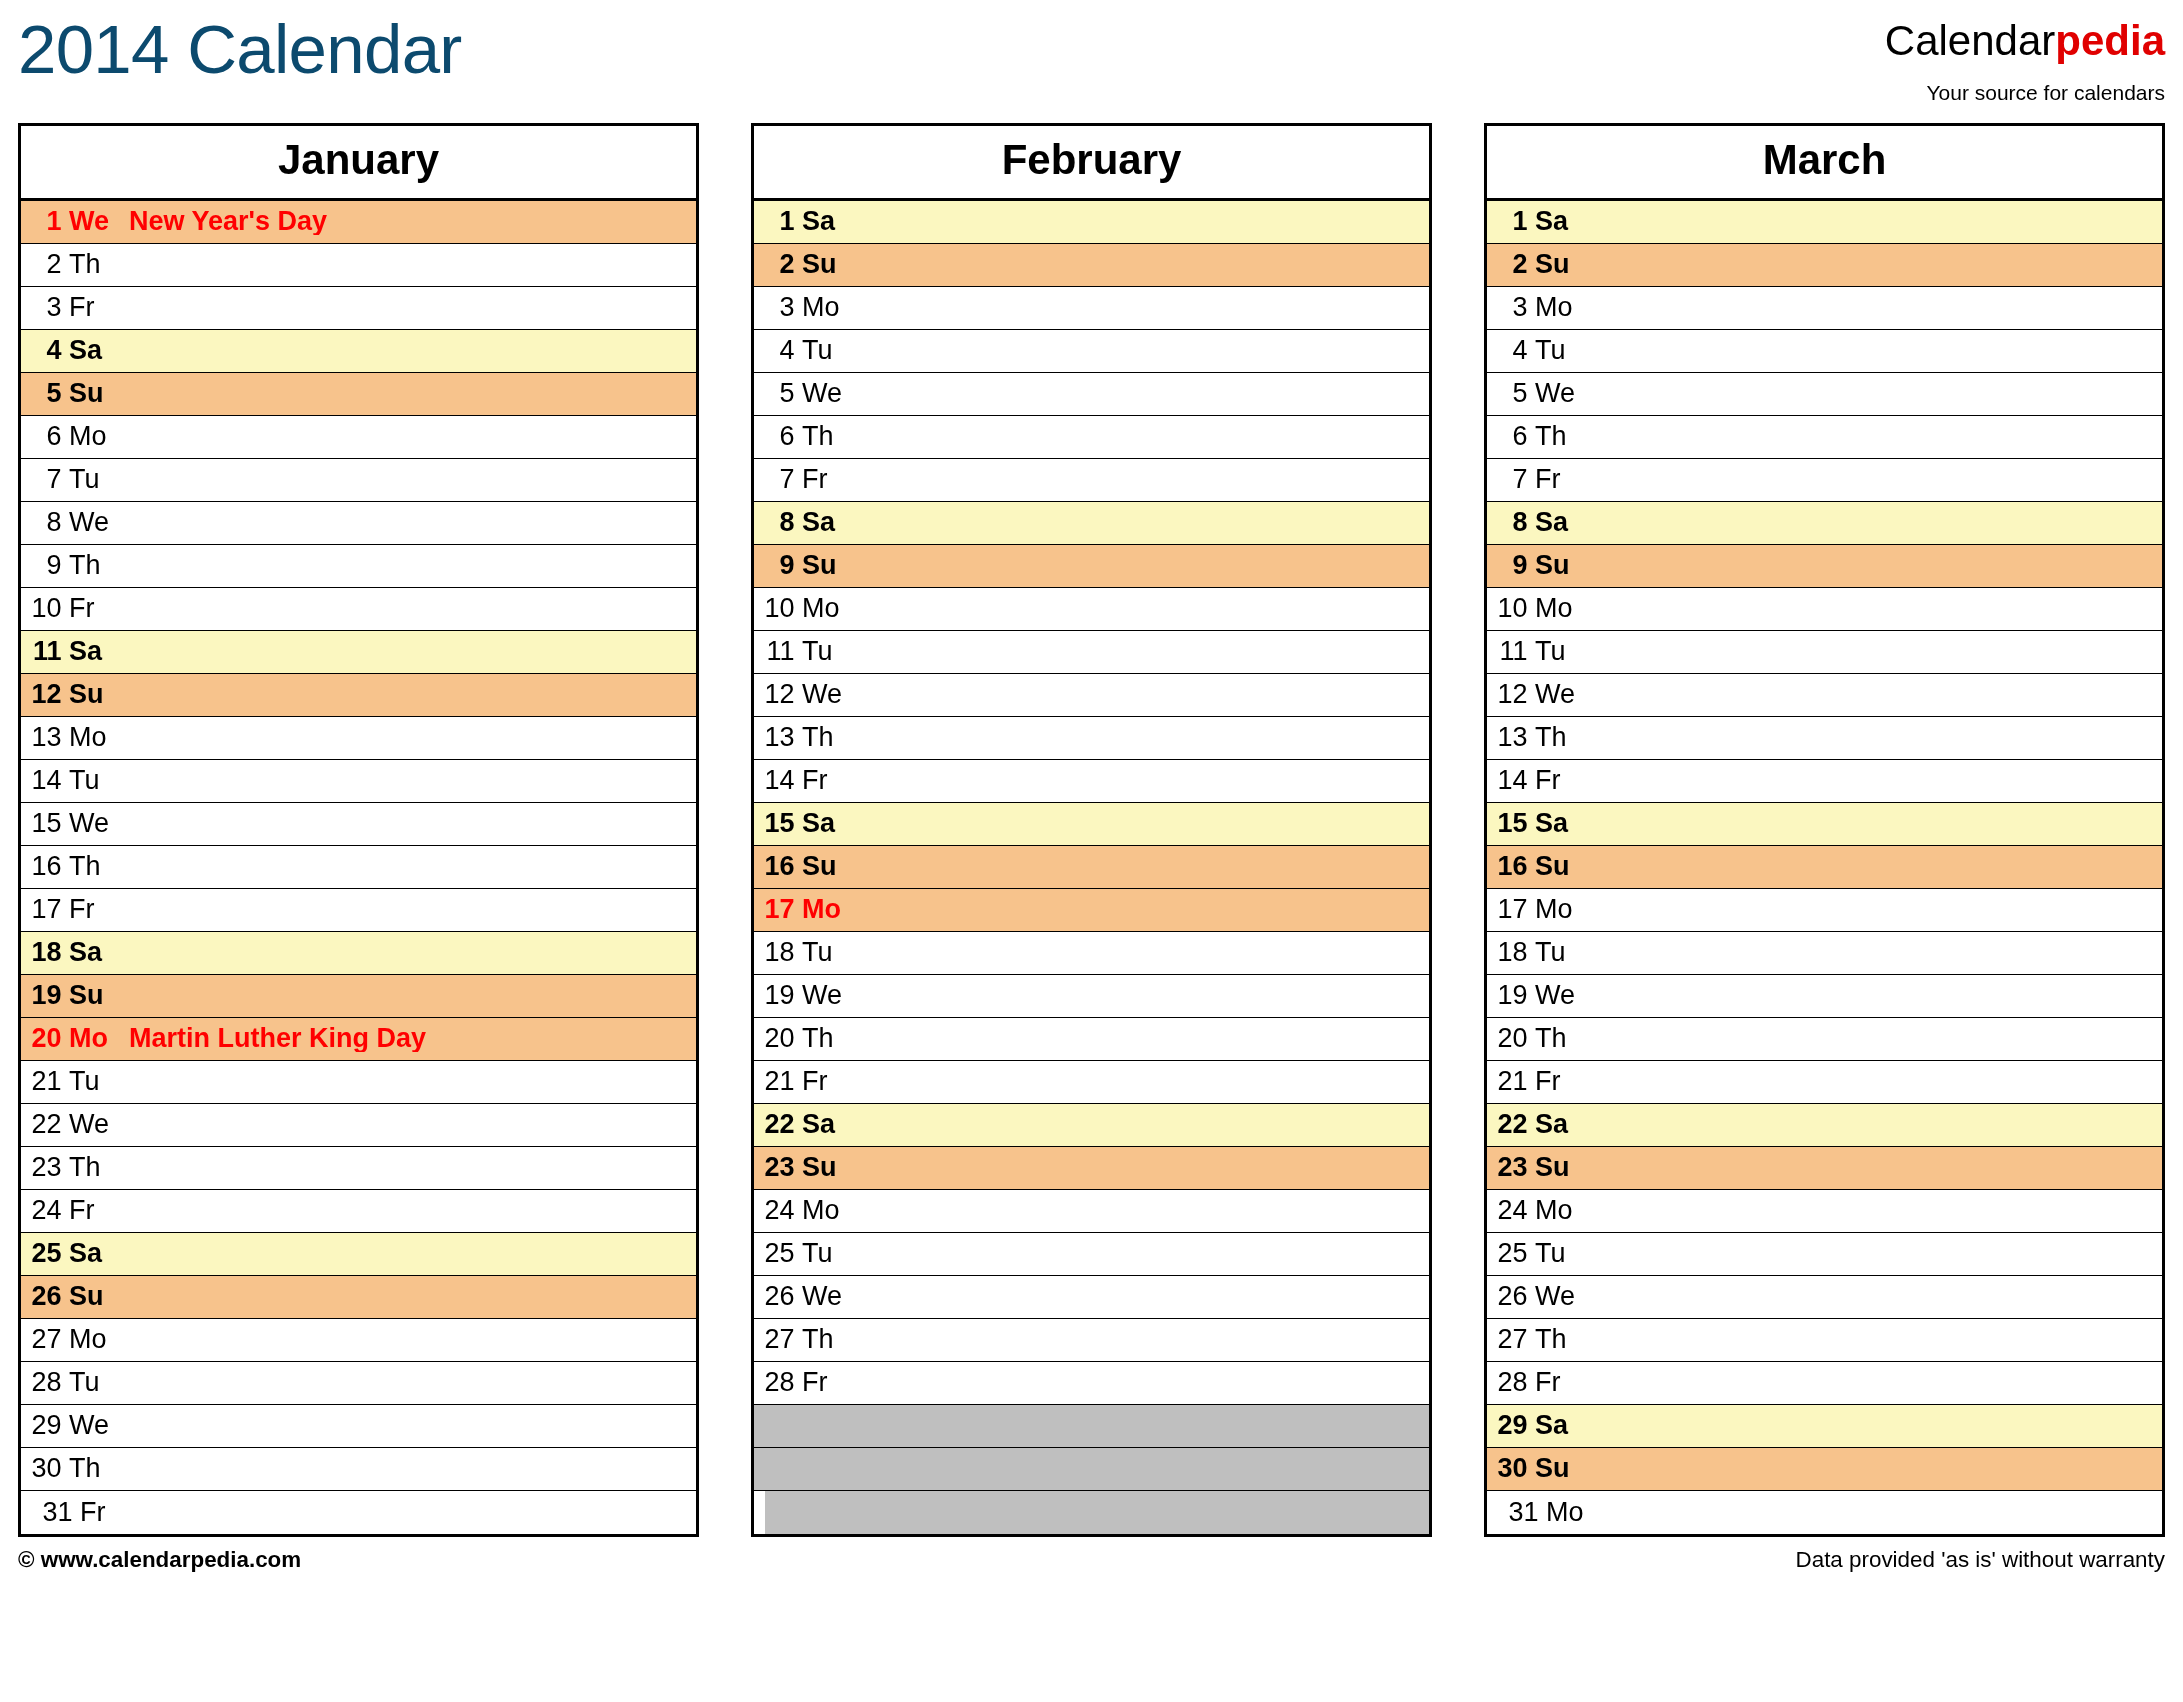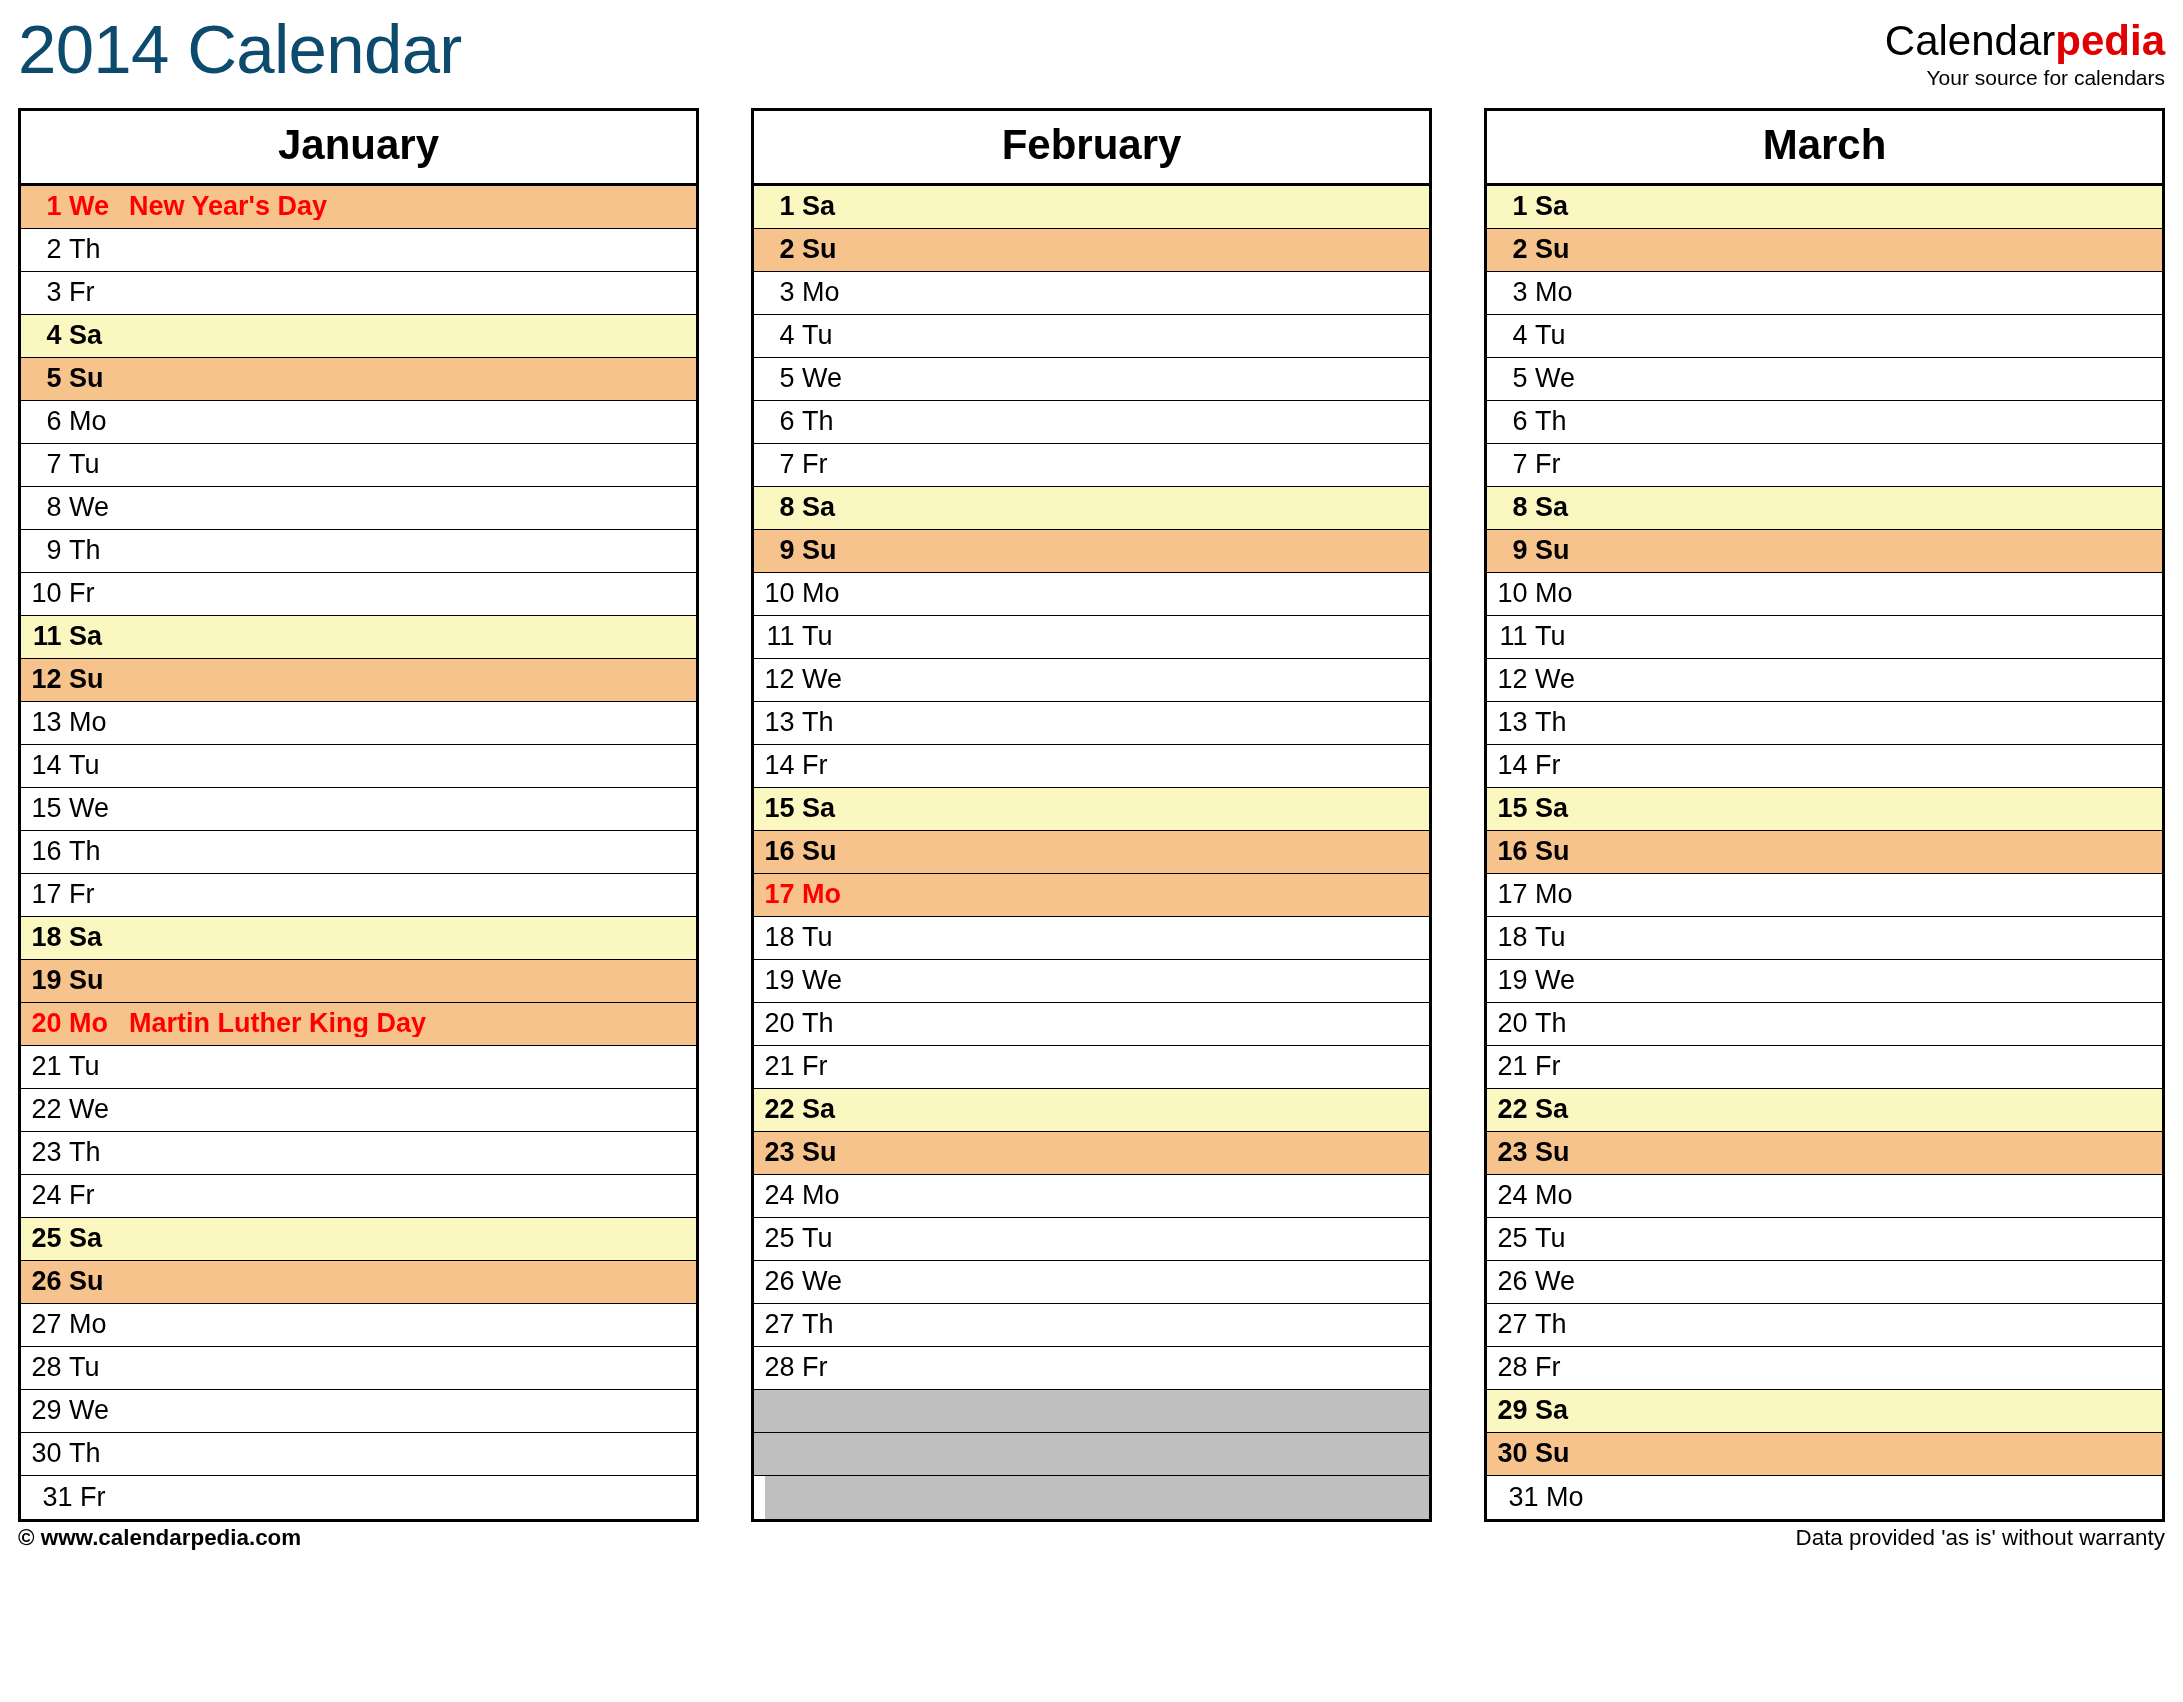--- a/index.html
+++ b/index.html
@@ -31,21 +31,21 @@
     font-size: 42px;
     font-weight: normal;
     line-height: 1;
     margin-left: 16px;
   }
   .brand-name .b1 { color: #000; }
   .brand-name .b2 { color: #e00000; font-weight: bold; }
   .brand-tag {
     font-size: 21px;
     color: #000;
-    margin-top: 4px;
+    margin-top: 19px;
   }
   .months {
     display: flex;
     gap: 52px;
   }
   .month {
     flex: 1 1 0;
     border: 3px solid #000;
   }
   .month-header {
@@ -80,21 +80,21 @@
     overflow: hidden;
   }
   .row-sat { background: #fbf7c0; font-weight: bold; }
   .row-sun { background: #f7c38c; font-weight: bold; }
   .row-hol { background: #f7c38c; font-weight: bold; color: #ff0000; }
   .row-blank { background: #bfbfbf; }
   .footer {
     display: flex;
     justify-content: space-between;
     font-size: 22.4px;
-    margin-top: 3px;
+    margin-top: 10px;
     font-weight: bold;
     gap: 32px;
   }
   .footer .right { font-weight: normal; }
 </style>
 </head>
 <body>
 
 <div class="header">
   <div class="title">2014 Calendar</div>

